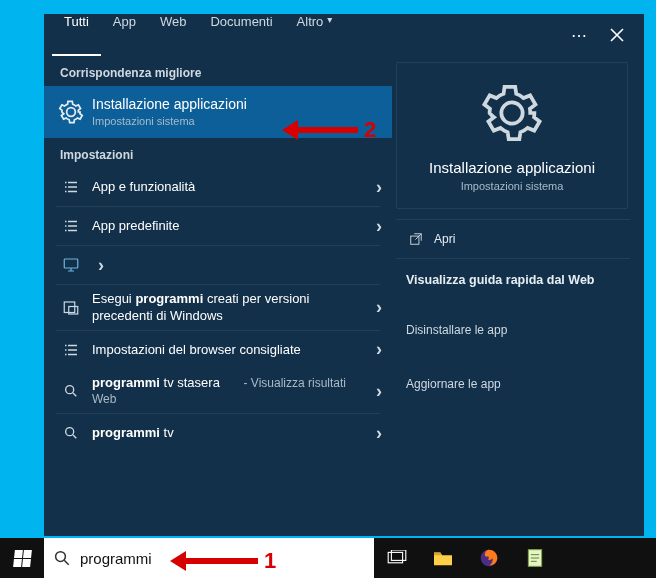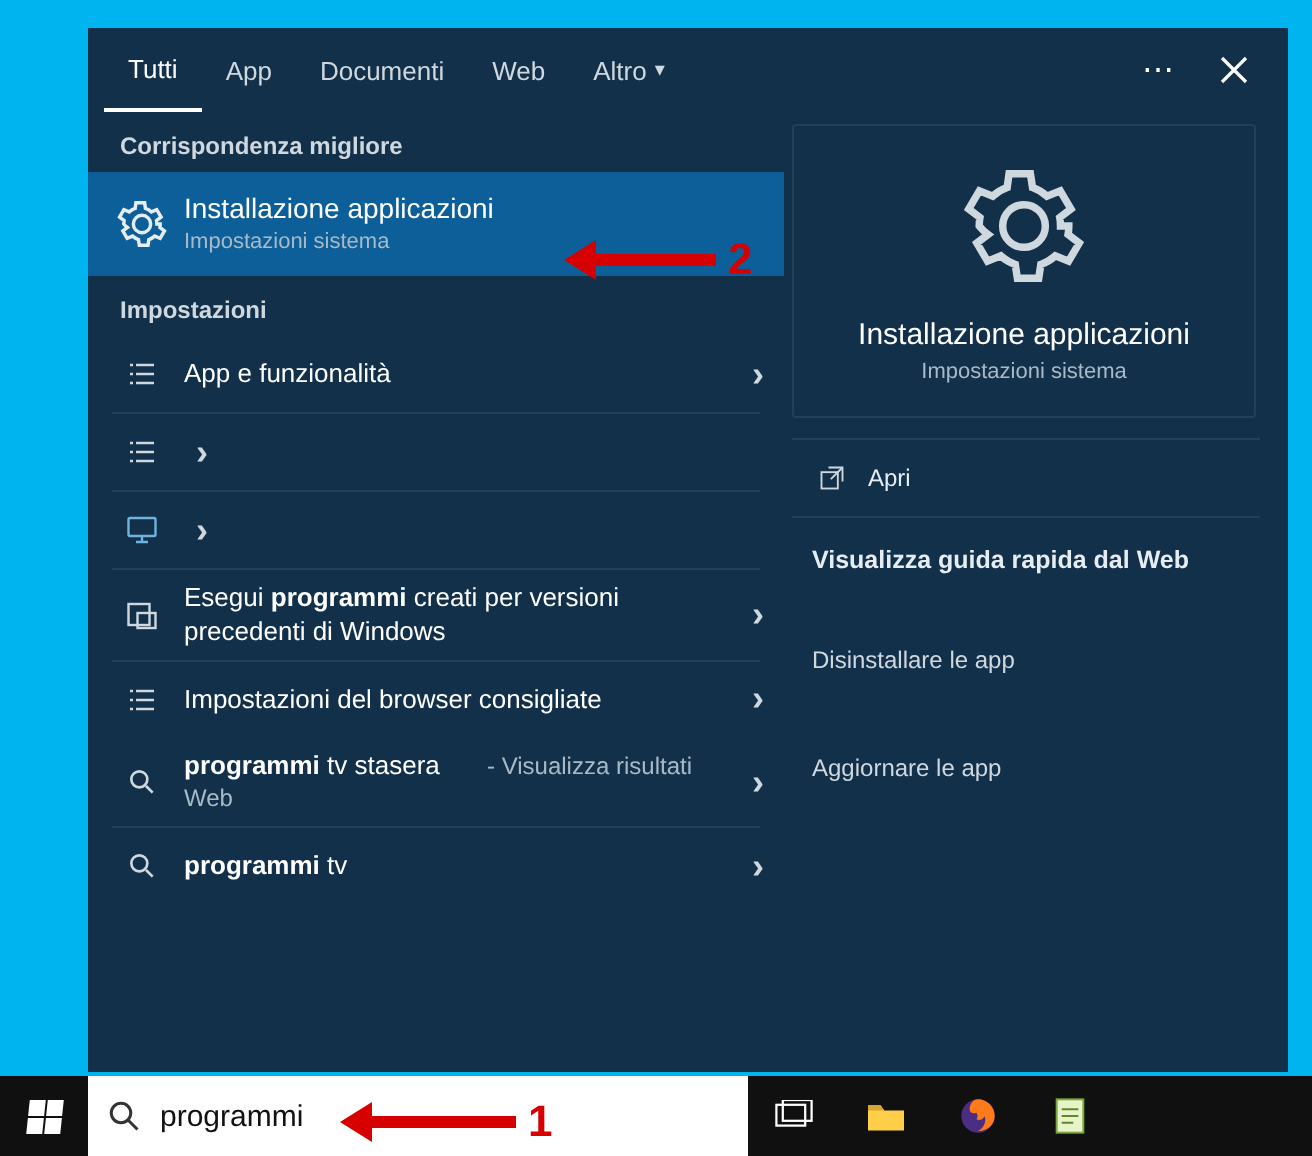--- a/index.html
+++ b/index.html
@@ -26,21 +26,21 @@
     align-items: center;
     height: 42px;
     padding: 0 8px;
     color: #cfd8df;
     font-size: 13px;
   }
   .tab {
     padding: 0 12px;
     height: 42px;
     display: flex;
-    align-items: center;
+    align-items: flex-start;
     cursor: pointer;
   }
   .tab.active {
     color: #fff;
     border-bottom: 2px solid #fff;
   }
   .tab .chev { margin-left: 4px; font-size: 10px; }
   .tabs-spacer { flex: 1; }
   .tabs-iconbtn {
     width: 38px;
@@ -256,24 +256,24 @@
 <div class="start-panel">
 
   <div class="tabs">
     <div class="tab active">
         <span>Tutti</span>
       </div>
     <div class="tab">
         <span>App</span>
       </div>
     <div class="tab">
+        <span>Web</span>
+      </div>
+    <div class="tab">
         <span>Documenti</span>
-      </div>
-    <div class="tab">
-        <span>Web</span>
       </div>
     <div class="tab">
       <span>Altro</span>
       <span class="chev">▾</span>
     </div>
     <div class="tabs-spacer"></div>
     <div class="tabs-iconbtn">⋯</div>
     <div class="tabs-iconbtn">
       <svg width="14" height="14" viewBox="0 0 14 14">
         <path d="M1 1 L13 13 M13 1 L1 13" stroke="#fff" stroke-width="1.6"></path>
@@ -311,20 +311,21 @@
         <span class="chevr">›</span>
       </div>
       <div class="sep"></div>
 
       <div class="result">
         <span class="ricon">
           <svg width="18" height="18" viewBox="0 0 24 24">
               <path stroke="#cfd8df" stroke-width="1.8" d="M4 6h2M8 6h12M4 12h2M8 12h12M4 18h2M8 18h12"></path>
             </svg>
         </span>
+        <div class="rtext"><span class="rtitle"><span>App predefinite</span></span></div>
         <span class="chevr">›</span>
       </div>
       <div class="sep"></div>
 
       <div class="result">
         <span class="ricon">
           <svg width="18" height="18" viewBox="0 0 24 24">
               <rect x="3" y="4" width="18" height="12" rx="1" fill="none" stroke="#6fb3e0" stroke-width="1.6"></rect>
               <path stroke="#6fb3e0" stroke-width="1.6" d="M8 20h8M12 16v4"></path>
             </svg>

